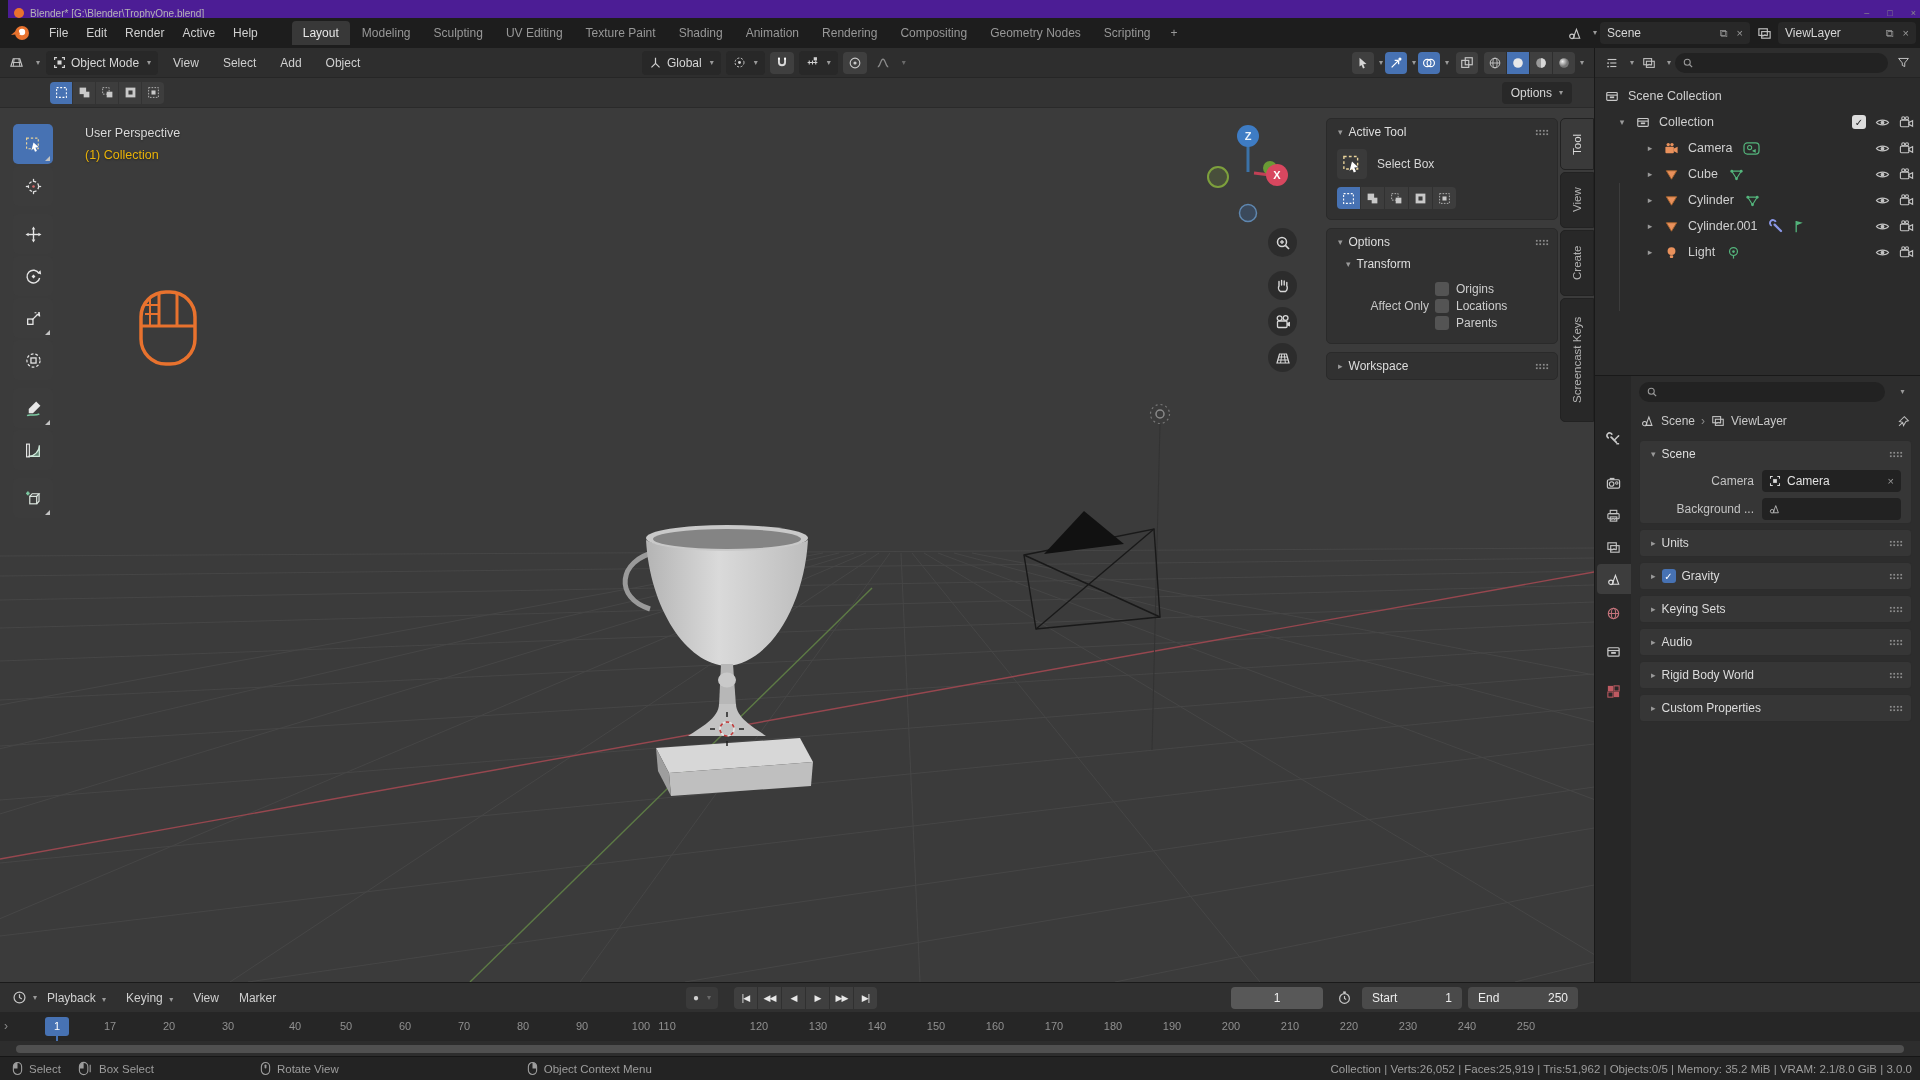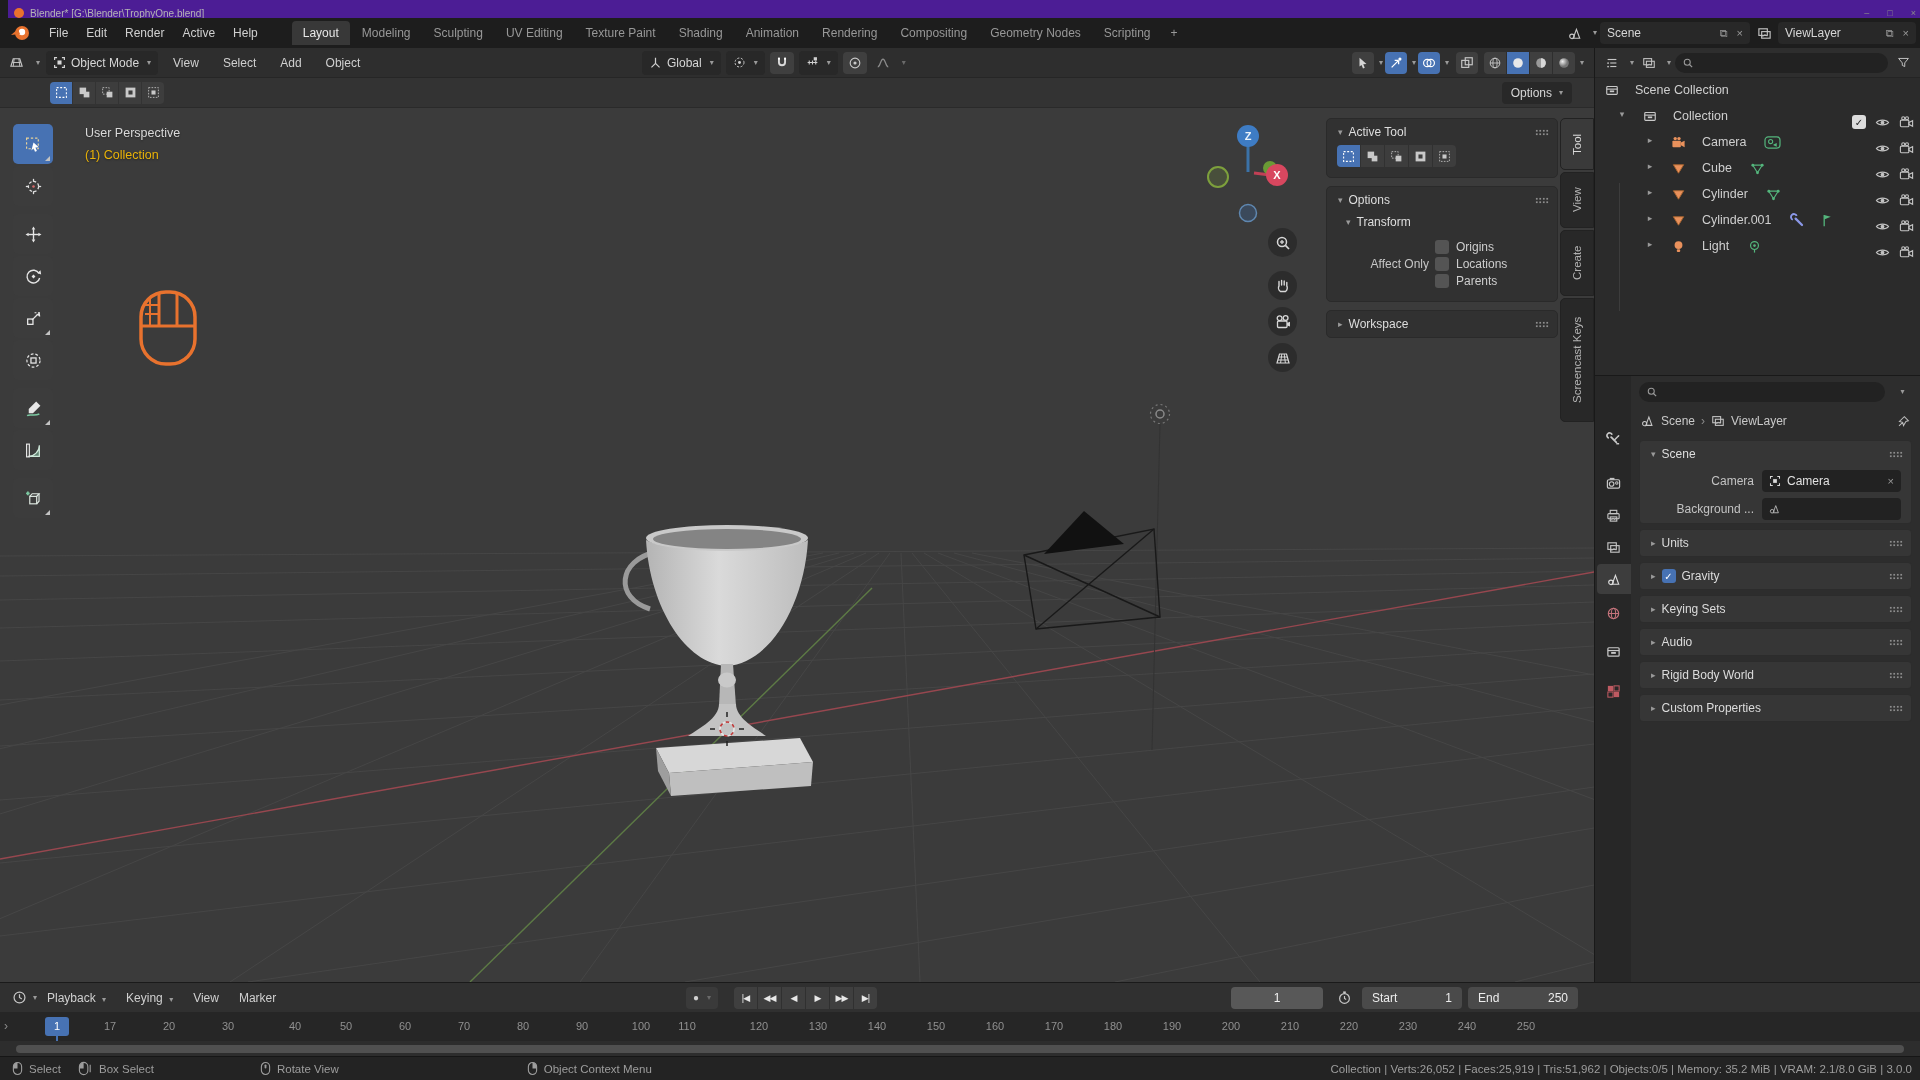--- a/index.html
+++ b/index.html
@@ -86,21 +86,21 @@
 
   
   #gizmo{position:absolute;left:1196px;top:8px}
   .navbtn{position:absolute;width:29px;height:29px;border-radius:50%;background:rgba(33,33,33,.55);display:flex;align-items:center;justify-content:center}
 
   
   #outliner{position:absolute;left:1594px;top:48px;width:326px;height:327px;background:#2b2b2b;border-left:1px solid #191919}
   #outliner .ohead{height:30px;background:#2e2e2e;border-bottom:1px solid #242424;display:flex;align-items:center;gap:4px;padding:0 6px}
   .search{flex:1;height:20px;background:#222222;border-radius:10px;display:flex;align-items:center;gap:5px;padding:0 7px;color:#8a8a8a}
   .otree{padding:5px 0;font-size:12.5px;color:#cfcfcf}
-  .orow{height:26px;display:flex;gap:16px;padding-right:6px;position:relative}
+  .orow{height:26px;display:flex;align-items:center;gap:9px;padding-right:6px;position:relative}
   .orow .name{margin-right:2px}
   .orow .right{margin-left:auto;display:flex;gap:9px;align-items:center}
   .disc{width:10px;text-align:center;color:#9a9a9a;font-size:9px}
   .guide{position:absolute;left:1619px;top:183px;width:1px;height:128px;background:#3c3c3c}
   .ckw{width:14px;height:14px;background:#dcdcdc;border-radius:3px;color:#1b1b1b;font-size:10px;font-weight:bold;display:flex;align-items:center;justify-content:center}
 
   
   #props{position:absolute;left:1594px;top:375px;width:326px;height:607px;background:#2d2d2d;border-left:1px solid #191919;border-top:1px solid #191919}
   #ptabs{position:absolute;left:0;top:0;bottom:0;width:36px;background:#272727}
   .ptab{position:absolute;left:0;width:36px;height:30px;display:flex;align-items:center;justify-content:center}
@@ -644,20 +644,29 @@
       </svg>
     </div>
 
   <div id="npanel">
     <div class="panel">
       <div class="phead">
         <span class="chev" style="font-size:9px">▾</span>
         <span>Active Tool</span>
         <span class="grip"></span>
       </div>
+      <div class="toolrow">
+        <span class="toolthumb">
+            <svg width="20" height="20" viewBox="0 0 16 16">
+              <rect x="1.5" y="2" width="11" height="10" fill="none" stroke="#e8d29a" stroke-width="1.1" stroke-dasharray="2.2 1.8"></rect>
+              <polygon points="8,6 13,10.5 9.8,10.8 11.2,14 9.4,14.8 8.2,11.6 6,13.6" fill="#fff"></polygon>
+            </svg>
+          </span>
+        <span>Select Box</span>
+      </div>
       <div class="npmodes">
         <span class="m on">
             <svg width="13" height="13" viewBox="0 0 16 16">
               <rect x="2" y="2" width="12" height="12" fill="none" stroke="#fff" stroke-width="1.3" stroke-dasharray="2.4 2"></rect>
             </svg>
           </span>
         <span class="m">
             <svg width="13" height="13" viewBox="0 0 16 16">
               <rect x="2" y="2" width="8" height="8" fill="#c9c9c9"></rect>
               <rect x="7" y="7" width="7" height="7" fill="#c9c9c9"></rect>
@@ -1085,21 +1094,21 @@
     <span class="tick" style="left:95px">17</span>
     <span class="tick" style="left:154px">20</span>
     <span class="tick" style="left:213px">30</span>
     <span class="tick" style="left:280px">40</span>
     <span class="tick" style="left:331px">50</span>
     <span class="tick" style="left:390px">60</span>
     <span class="tick" style="left:449px">70</span>
     <span class="tick" style="left:508px">80</span>
     <span class="tick" style="left:567px">90</span>
     <span class="tick" style="left:626px">100</span>
-    <span class="tick" style="left:672px">110</span>
+    <span class="tick" style="left:652px">110</span>
     <span class="tick" style="left:744px">120</span>
     <span class="tick" style="left:803px">130</span>
     <span class="tick" style="left:862px">140</span>
     <span class="tick" style="left:921px">150</span>
     <span class="tick" style="left:980px">160</span>
     <span class="tick" style="left:1039px">170</span>
     <span class="tick" style="left:1098px">180</span>
     <span class="tick" style="left:1157px">190</span>
     <span class="tick" style="left:1216px">200</span>
     <span class="tick" style="left:1275px">210</span>

